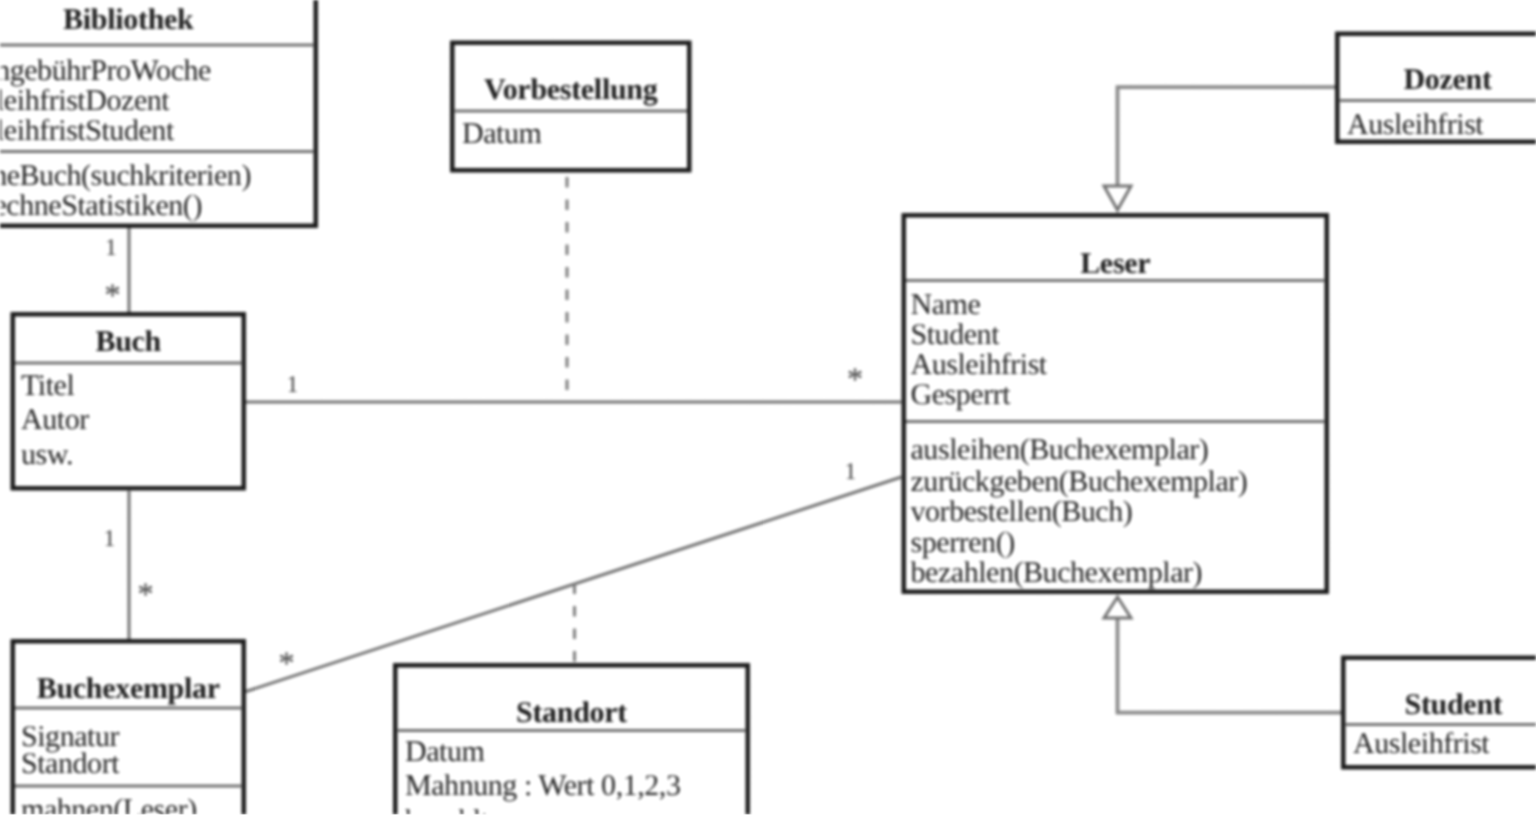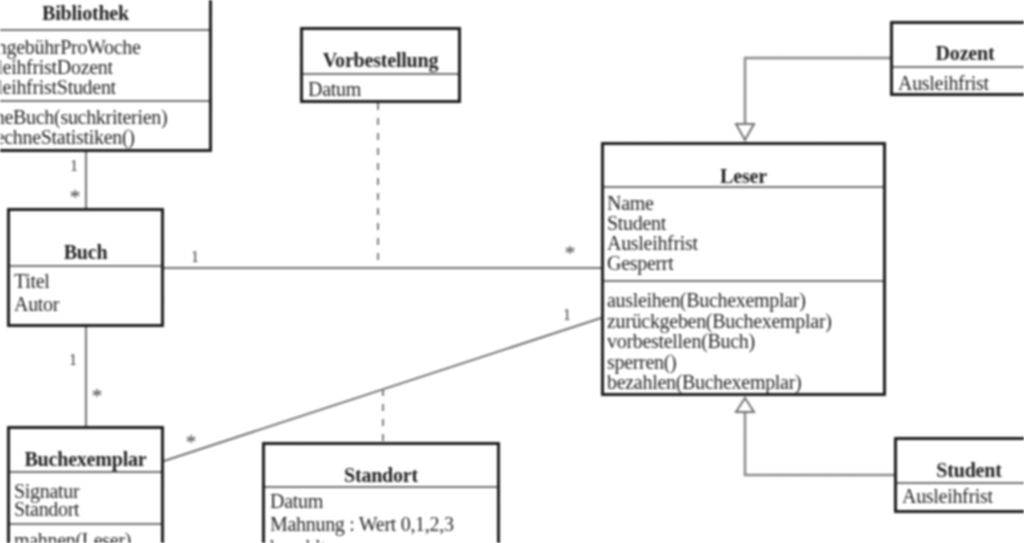--- a/index.html
+++ b/index.html
@@ -68,21 +68,21 @@
       <div class="row" style="margin-left:-39px;">MahngebührProWoche</div>
       <div class="row" style="margin-left:-34px;">AusleihfristDozent</div>
       <div class="row" style="margin-left:-34px;">AusleihfristStudent</div>
     </div>
     <div class="sec" style="flex:1;padding:5px 2px 0 38px;line-height:20px;">
       <div class="row" style="margin-left:-31px;">sucheBuch(suchkriterien)</div>
       <div class="row" style="margin-left:-29px;">berechneStatistiken()</div>
     </div>
   </div>
 
-  <div class="cls" style="left:300px;top:27px;width:161px;height:76px;">
+  <div class="cls" style="left:300px;top:27px;width:161px;height:88px;">
     <div class="ttl" style="height:43px;padding-bottom:3px;">Vorbestellung</div>
     <div class="sec" style="flex:1;padding:4px 2px 0 5px;line-height:20px;">
       <div class="row">Datum</div>
     </div>
   </div>
 
   <div class="cls" style="left:890px;top:21px;width:150px;height:75px;">
     <div class="ttl" style="height:42px;padding-bottom:3px;">Dozent</div>
     <div class="sec" style="flex:1;padding:5px 2px 0 5px;line-height:20px;">
       <div class="row">Ausleihfrist</div>
@@ -100,21 +100,21 @@
     <div class="sec" style="flex:1;padding:8px 2px 0 3px;line-height:20.5px;">
       <div class="row">ausleihen(Buchexemplar)</div>
       <div class="row">zurückgeben(Buchexemplar)</div>
       <div class="row">vorbestellen(Buch)</div>
       <div class="row">sperren()</div>
       <div class="row">bezahlen(Buchexemplar)</div>
     </div>
   </div>
 
   <div class="cls" style="left:7px;top:208px;width:157px;height:119px;">
-    <div class="ttl" style="height:54px;padding-bottom:3px;border-radius:19px;">Buch</div>
+    <div class="ttl" style="height:30px;padding-bottom:3px;border-radius:19px;">Buch</div>
     <div class="sec" style="flex:1;padding:3px 2px 0 4px;line-height:23px;">
       <div class="row">Titel</div>
       <div class="row">Autor</div>
       <div class="row">usw.</div>
     </div>
   </div>
 
   <div class="cls" style="left:7px;top:426px;width:157px;height:135px;">
     <div class="ttl" style="height:42px;padding-bottom:2px;">Buchexemplar</div>
     <div class="sec" style="height:52px;padding:9px 2px 0 4px;line-height:18px;">

